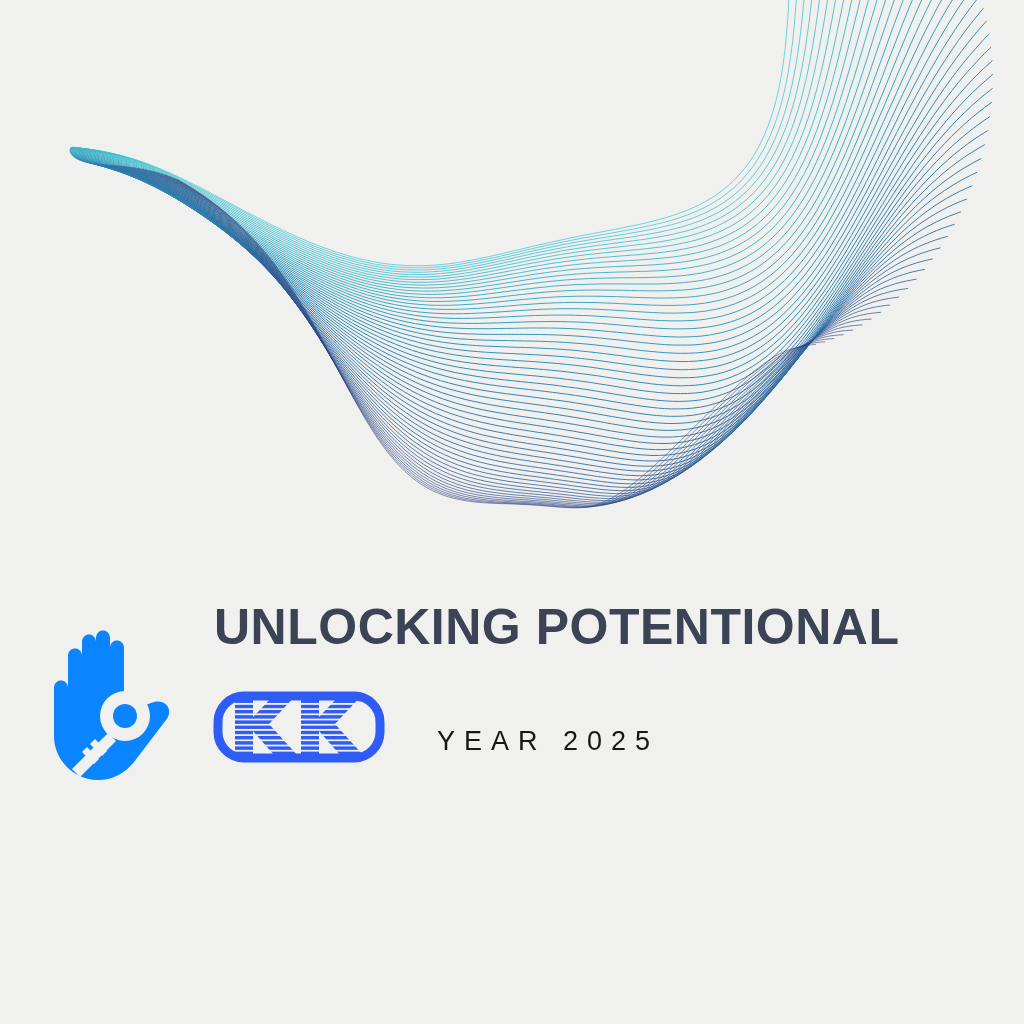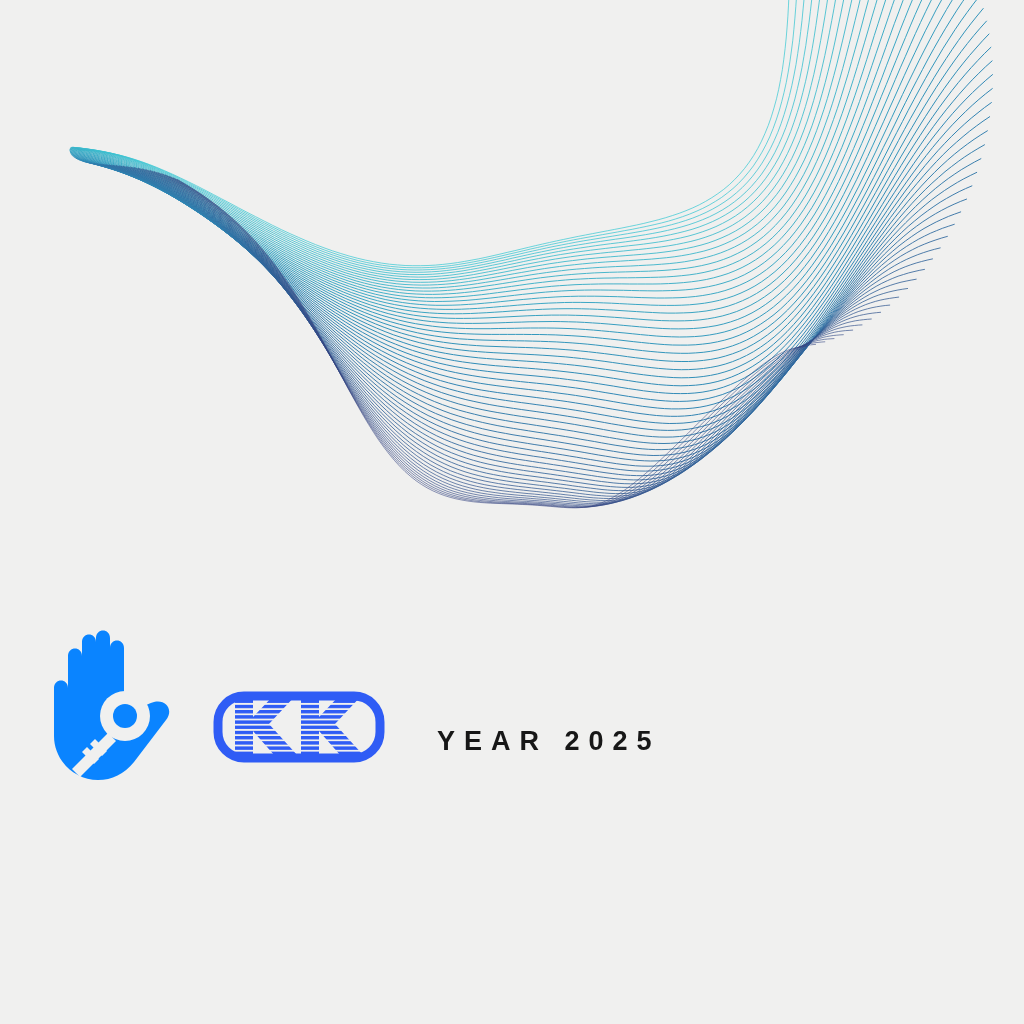--- a/index.html
+++ b/index.html
@@ -65,21 +65,21 @@
     color:#141414;
     line-height:1;
     white-space:nowrap;
     font-family:"Liberation Sans",sans-serif;
   }
 
   #yearline{
     position:absolute;
     left:437px;top:132px;
     font-size:27px;
-    font-weight:700;
+    font-weight:400;
     letter-spacing:9px;
     color:#171717;
     line-height:1;
     white-space:nowrap;
     font-family:"Liberation Sans",sans-serif;
   }
 </style>
 </head>
 <body>
 
@@ -182,20 +182,21 @@
           <circle cx="83" cy="100" r="12" fill="#0a84ff"></circle>
 
           <path d="M66,117 L30,153 L38,161 L74,125 Z" fill="#f0f0ef"></path>
 
           <path d="M48,128 L60,140 L65,135 L53,123 Z" fill="#f0f0ef"></path>
           <path d="M40,136 L52,148 L57,143 L45,131 Z" fill="#f0f0ef"></path>
         </g>
       </svg>
     </div>
 
+    <div id="headline">UNLOCKING POTENTIONAL</div>
 
     <div id="kk-badge">
       <svg viewBox="0 0 172 82" xmlns="http://www.w3.org/2000/svg" aria-hidden="true">
         <defs>
 
           <pattern id="kkStripes" x="0" y="0" width="6" height="5.2" patternUnits="userSpaceOnUse">
             <rect x="0" y="0" width="6" height="3.4" fill="#2f5cf5"></rect>
           </pattern>
           <clipPath id="kkClip">
 

